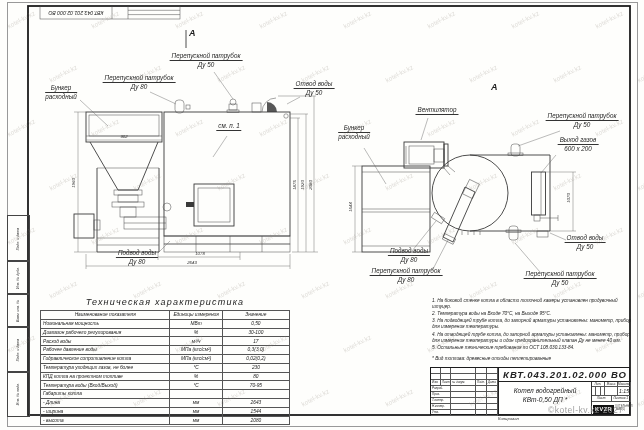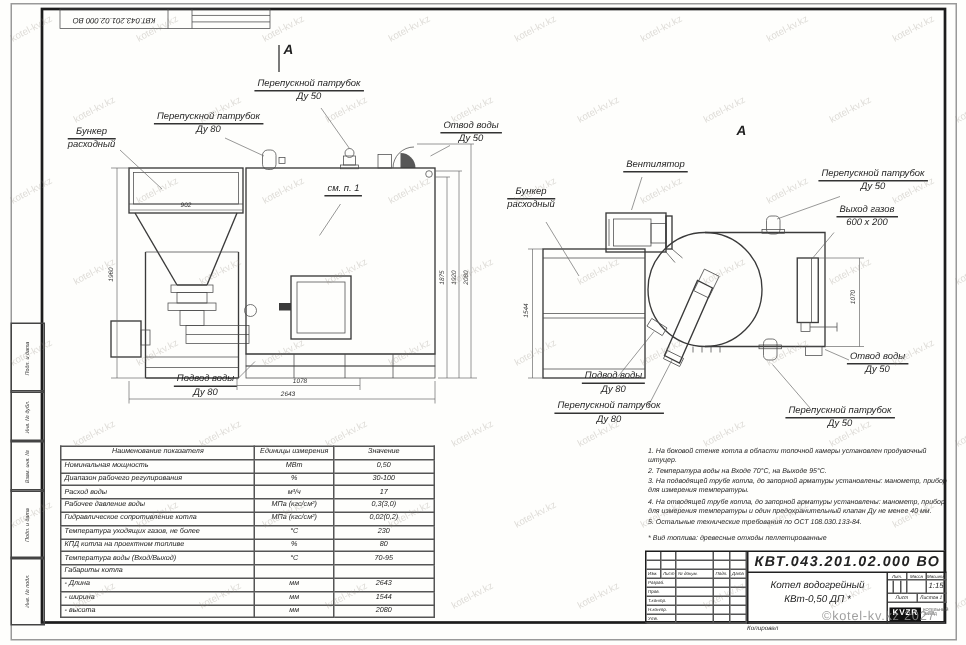--- a/index.html
+++ b/index.html
@@ -280,20 +280,21 @@
   <div class="lbl" style="left:406px;top:267px;">
     <span class="u">Перепускной патрубок</span>
     <span class="s">Ду 80</span>
   </div>
   <div class="lbl" style="left:409px;top:247px;">
     <span class="u">Подвод воды</span>
     <span class="s">Ду 80</span>
   </div>
 
   <div class="spec">
+    <div class="tt">Техническая характеристика</div>
     <table>
       <colgroup>
           <col style="width:52%">
           <col style="width:21%">
           <col style="width:27%">
         </colgroup>
       <thead>
         <tr>
           <th>Наименование показателя</th>
           <th>Единицы измерения</th>

